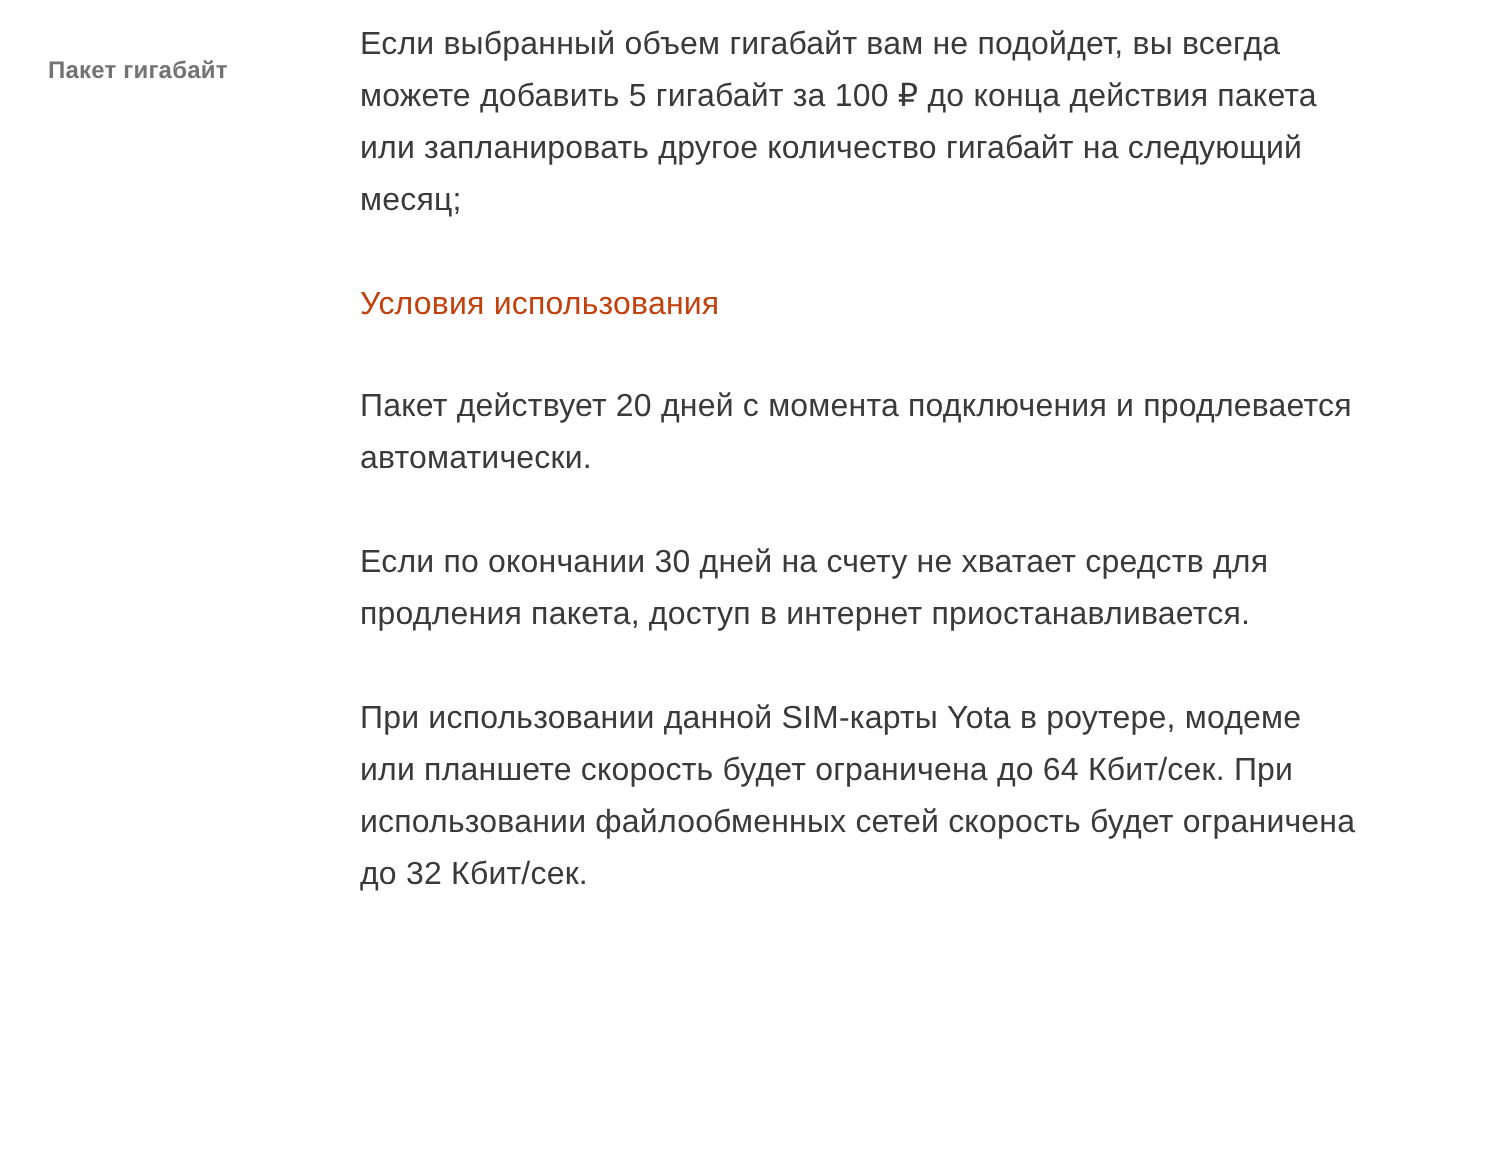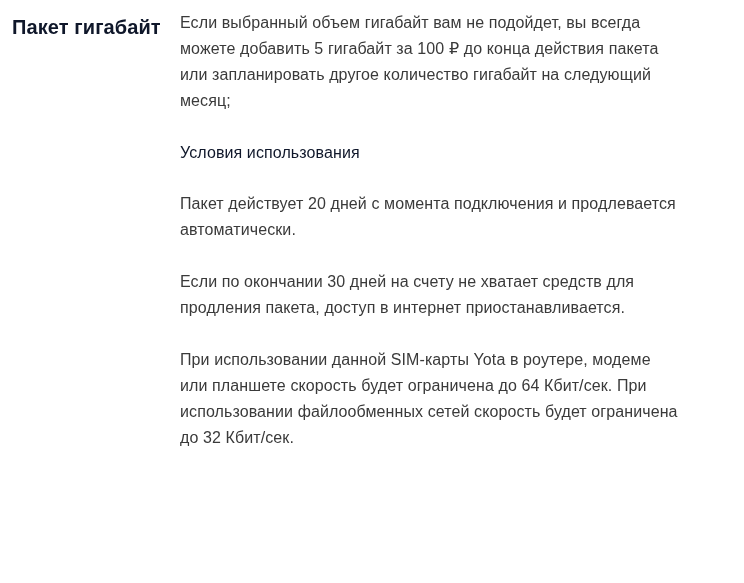--- a/index.html
+++ b/index.html
@@ -19,41 +19,41 @@
     display: flex;
     align-items: flex-start;
     padding: 10px 10px 0 8px;
   }
   .left-col {
     width: 172px;
     flex-shrink: 0;
     padding-top: 2px;
   }
   .section-title {
-    margin: 4px;
-    font-size: 20px;
+    margin: 16px;
+    font-size: 12px;
     font-weight: 700;
-    color: #0f172a;
+    color: #737373;
     letter-spacing: 0.1px;
   }
   .content-col {
     flex: 1;
     max-width: 502px;
   }
   .para {
     margin: 0 0 26px 0;
     font-size: 16px;
     line-height: 26px;
     letter-spacing: 0.1px;
   }
   .para.body {
     color: #3a3a3a;
   }
   .para.subheading {
-    color: #0f172a;
+    color: #c2410c;
     margin-bottom: 25px;
   }
 </style>
 </head>
 <body>
 
 <div class="page">
   <div class="layout">
     <div class="left-col">
       <h2 class="section-title">Пакет гигабайт</h2>

